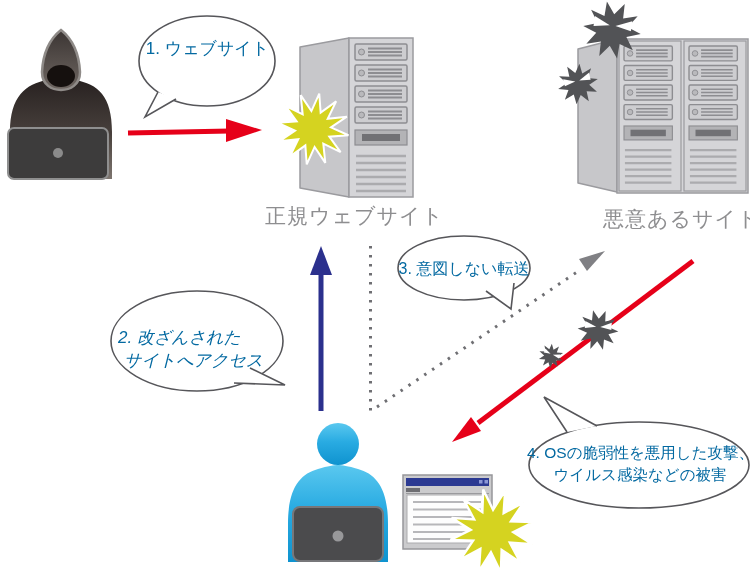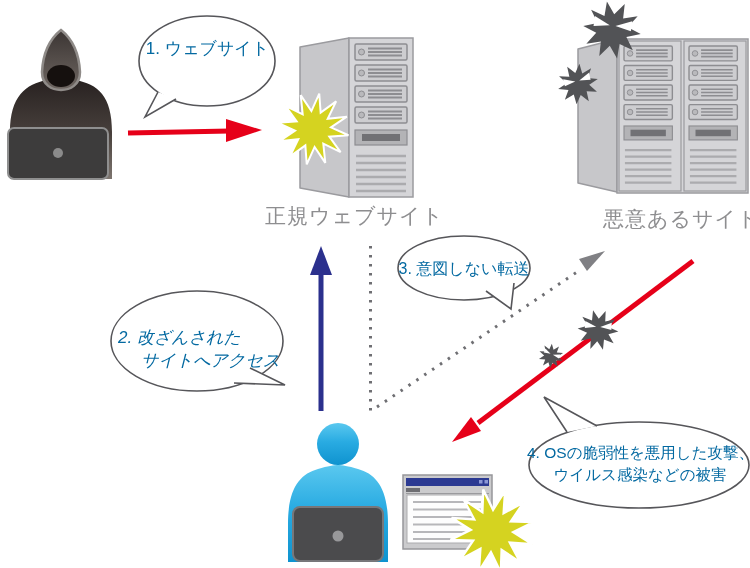--- a/index.html
+++ b/index.html
@@ -9,21 +9,21 @@
   }
   .layer{position:absolute;left:0;top:0;}
   .site-label{
     position:absolute;font-size:21px;color:var(--label-gray,#8e8e90);
     letter-spacing:1px;white-space:nowrap;
   }
   .bubble-text{position:absolute;color:#0369a1;}
   .bl{white-space:nowrap;}
   #t1{left:135px;top:37px;width:145px;font-size:17px;text-align:center;line-height:23px;}
   #t2{left:118px;top:326px;width:172px;font-size:17px;text-align:left;line-height:23px;font-style:italic;}
-  #t2 .bl:nth-child(2){margin-left:23px;}
+  #t2 .bl:nth-child(2){margin-left:6px;}
   #t3{left:396px;top:259px;width:136px;font-size:16px;text-align:center;line-height:20px;}
   #t4{left:527px;top:442px;width:226px;font-size:15.5px;text-align:center;line-height:22px;}
   #lab1{left:265px;top:202px;}
   #lab2{left:603px;top:205px;}
 </style>
 </head>
 <body>
 
 <div class="canvas">
 

